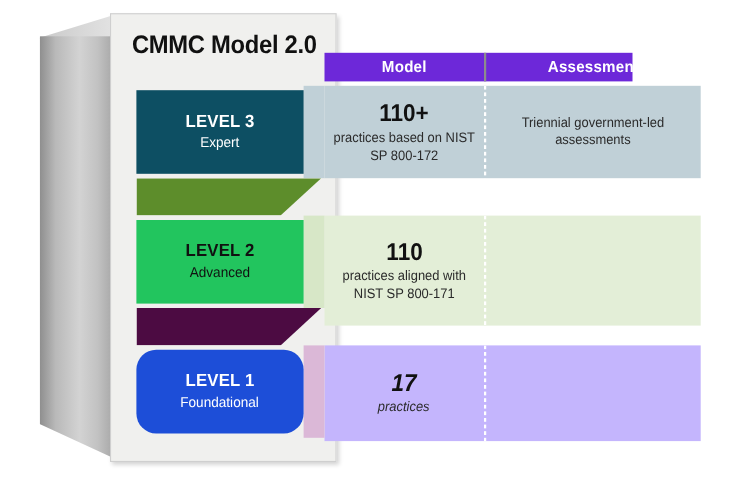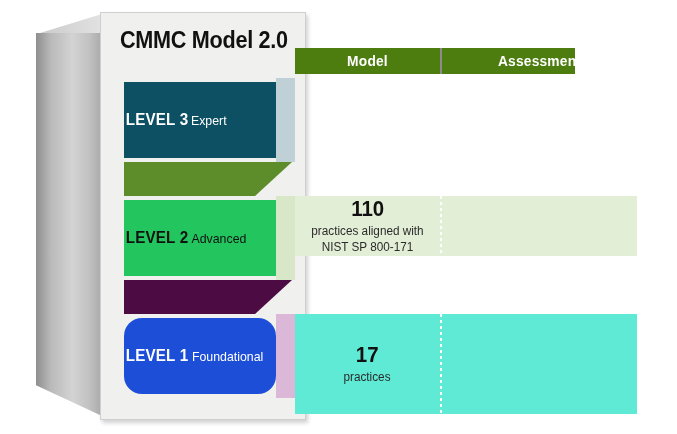--- a/index.html
+++ b/index.html
@@ -19,47 +19,47 @@
             background:#f0f0ee;border:1px solid #cfcfcf;box-sizing:border-box;}
   .box-front-shadow{position:absolute;left:100px;top:12px;width:206px;height:408px;
             box-shadow:2px 3px 4px rgba(0,0,0,.18);}
 
   
   .title{position:absolute;left:120px;top:27px;width:190px;
          font-size:23px;font-weight:bold;color:#111;letter-spacing:-.3px;
          font-family:"Liberation Sans",sans-serif;transform:scaleX(.94);transform-origin:left center;}
 
   
-  .hdr{position:absolute;left:295px;top:48px;width:280px;height:26px;background:#4d7c0f;}
+  .hdr{position:absolute;left:295px;top:48px;width:280px;height:26px;background:#6d28d9;}
   .hdr-cell{position:absolute;top:0;height:26px;display:flex;align-items:center;justify-content:center;
             color:#fff;font-size:14.5px;font-weight:bold;letter-spacing:.2px;transform:scaleX(.95);}
   .hdr-model{left:0;width:145px;}
   .hdr-assess{left:147px;width:195px;}
   .hdr-sep{position:absolute;left:145px;top:0;width:1.6px;height:26px;background:#8c8c8c;}
 
   
   .row{position:absolute;left:295px;width:342px;}
   .row .model{position:absolute;left:0;top:0;width:145px;height:100%;
               display:flex;flex-direction:column;align-items:center;justify-content:center;text-align:center;}
   .row .assess{position:absolute;left:146px;top:0;width:196px;height:100%;
               display:flex;align-items:center;justify-content:center;text-align:center;padding:0 8px;box-sizing:border-box;}
   .dots{position:absolute;left:145px;top:0;width:2px;height:100%;
         background-image:linear-gradient(#fff 55%,transparent 0);background-size:2px 6px;}
 
   .num{font-size:22px;font-weight:bold;color:#111;line-height:1.05;transform:scaleX(.93);}
   .sub{font-size:12.5px;color:#2b2b2b;line-height:1.22;margin-top:4px;transform:scaleX(.94);}
   .atxt{font-size:12.5px;color:#2b2b2b;line-height:1.25;transform:scaleX(.94);}
 
   #row3{top:78px;height:84px;background:#c0d0d7;}
-  #row2{top:196px;height:60px;background:#e3eed7;}
-  #row1{top:314px;height:100px;background:#5eead4;}
+  #row2{top:196px;height:100px;background:#e3eed7;}
+  #row1{top:314px;height:87px;background:#c4b5fd;font-style:italic;}
 
   
   .lvl{position:absolute;left:124px;width:152px;height:76px;
-       display:flex;flex-direction:row;align-items:center;justify-content:flex-start;text-align:center;}
+       display:flex;flex-direction:column;align-items:center;justify-content:center;text-align:center;}
   .lvl .lab{font-size:16px;font-weight:bold;letter-spacing:.2px;line-height:1.05;transform:scaleX(.95);}
   .lvl .nm{font-size:13px;line-height:1.2;margin-top:2px;transform:scaleX(.95);}
   #lvl3{top:82px;background:#0d4f63;}
   #lvl3 .lab,#lvl3 .nm{color:#ffffff;}
   #lvl2{top:200px;background:#22c55e;}
   #lvl2 .lab,#lvl2 .nm{color:#111111;}
   #lvl1{top:318px;background:#1d4ed8;border-radius:18px;}
   #lvl1 .lab,#lvl1 .nm{color:#ffffff;}
 
   
@@ -84,20 +84,30 @@
   <div class="box-front"></div>
 
   <div class="title">CMMC Model 2.0</div>
 
   <div class="hdr">
     <div class="hdr-cell hdr-model">Model</div>
     <div class="hdr-sep"></div>
     <div class="hdr-cell hdr-assess">Assessment</div>
   </div>
 
+  <div class="row" id="row3">
+    <div class="model">
+      <div class="num">110+</div>
+      <div class="sub">practices based on NIST SP 800-172</div>
+    </div>
+    <div class="dots"></div>
+    <div class="assess">
+      <div class="atxt">Triennial government-led assessments</div>
+    </div>
+  </div>
 
   <div class="row" id="row2">
     <div class="model">
       <div class="num">110</div>
       <div class="sub">practices aligned with NIST SP 800-171</div>
     </div>
     <div class="dots"></div>
   </div>
 
   <div class="row" id="row1">

